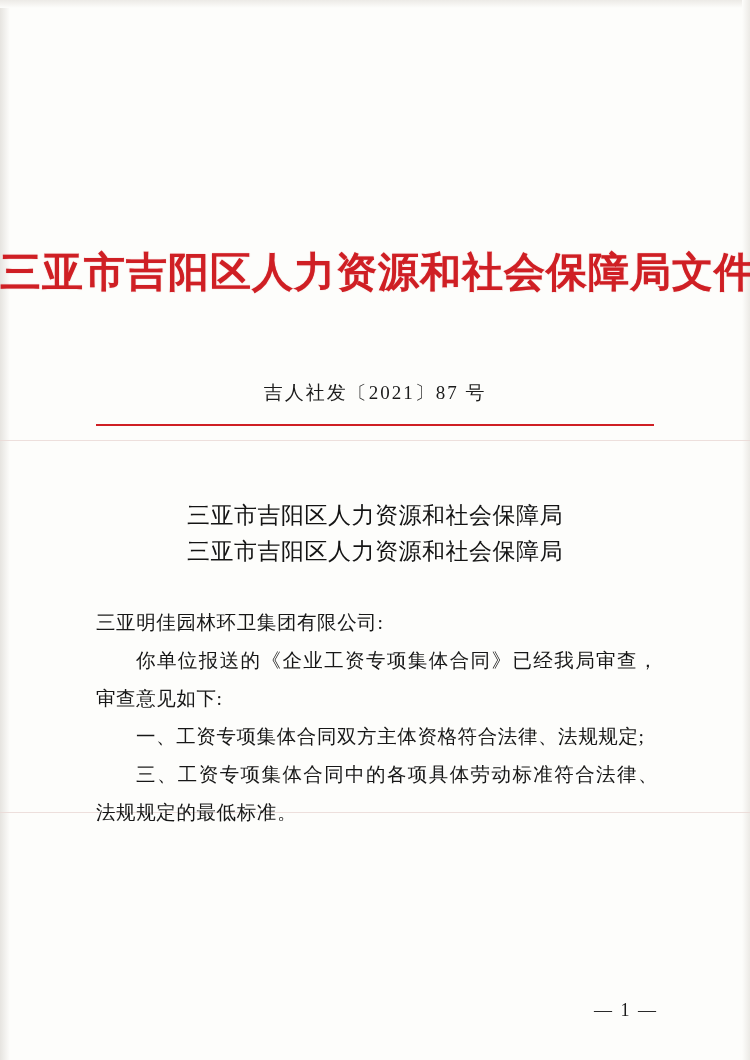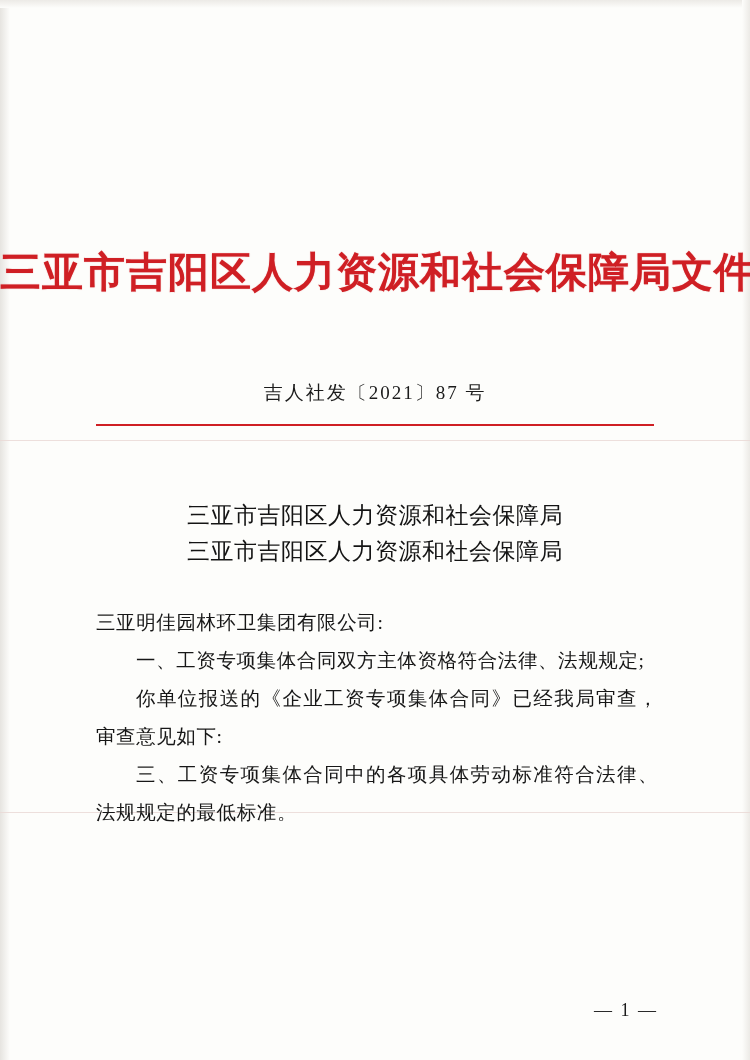--- a/index.html
+++ b/index.html
@@ -176,21 +176,21 @@
 
     <div class="red-rule"></div>
 
     <div class="doc-title">
       <span class="line">三亚市吉阳区人力资源和社会保障局</span>
       <span class="line">三亚市吉阳区人力资源和社会保障局</span>
     </div>
 
     <div class="body-block">
       <p>三亚明佳园林环卫集团有限公司:</p>
+      <p class="indent-2">你单位报送的《企业工资专项集体合同》已经我局审查，审查意见如下:</p>
       <p class="indent-2">一、工资专项集体合同双方主体资格符合法律、法规规定;</p>
-      <p class="indent-2">你单位报送的《企业工资专项集体合同》已经我局审查，审查意见如下:</p>
       <p class="indent-2">三、工资专项集体合同中的各项具体劳动标准符合法律、法规规定的最低标准。</p>
     </div>
 
     <div class="page-number">— 1 —</div>
 
   </div>
 </div>
 
 </body></html>

